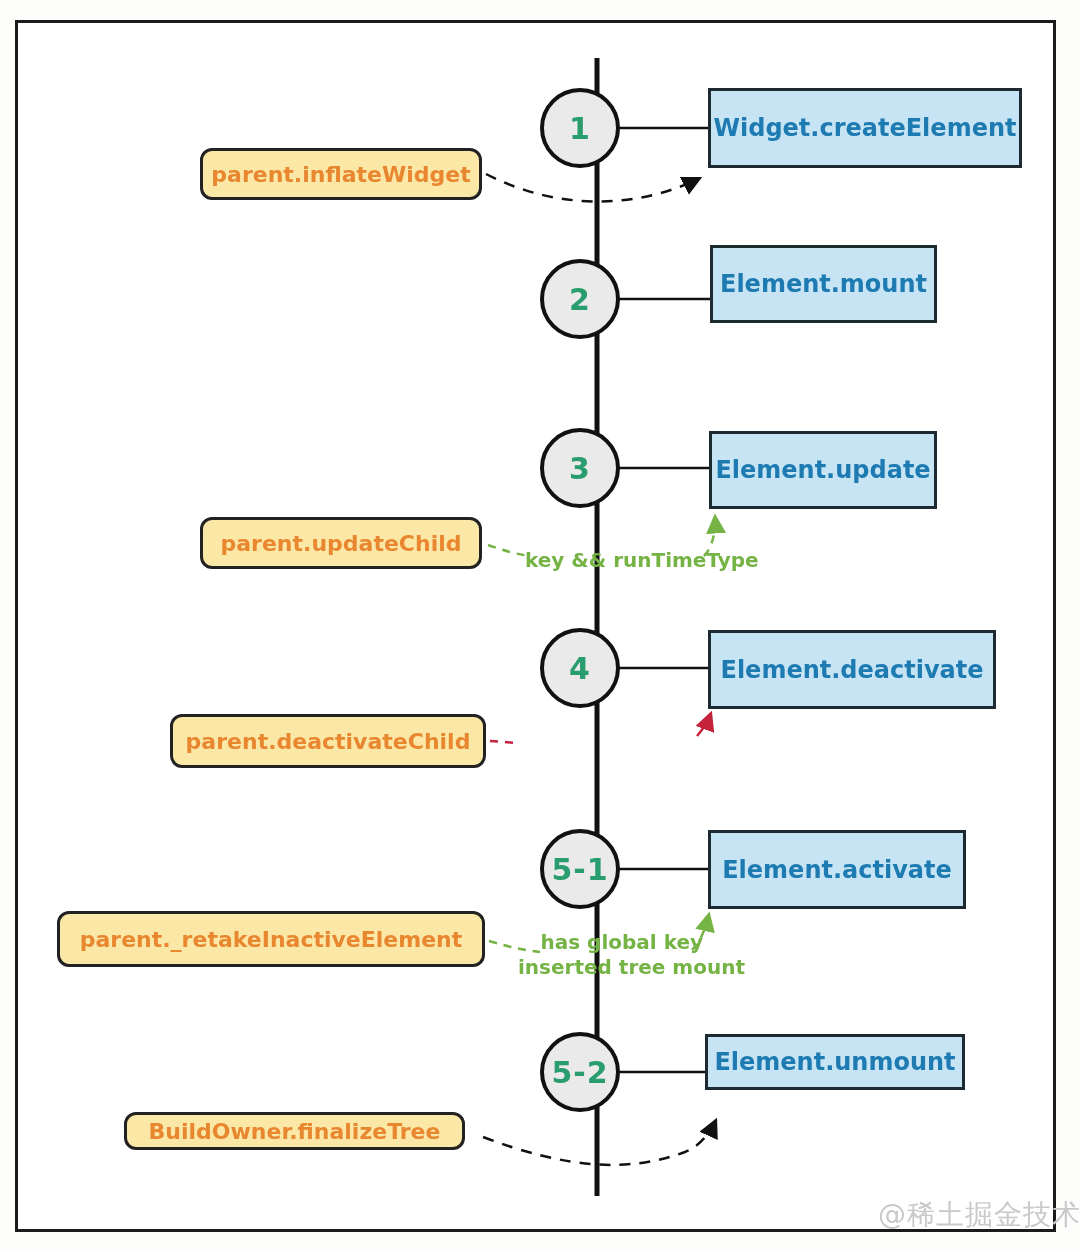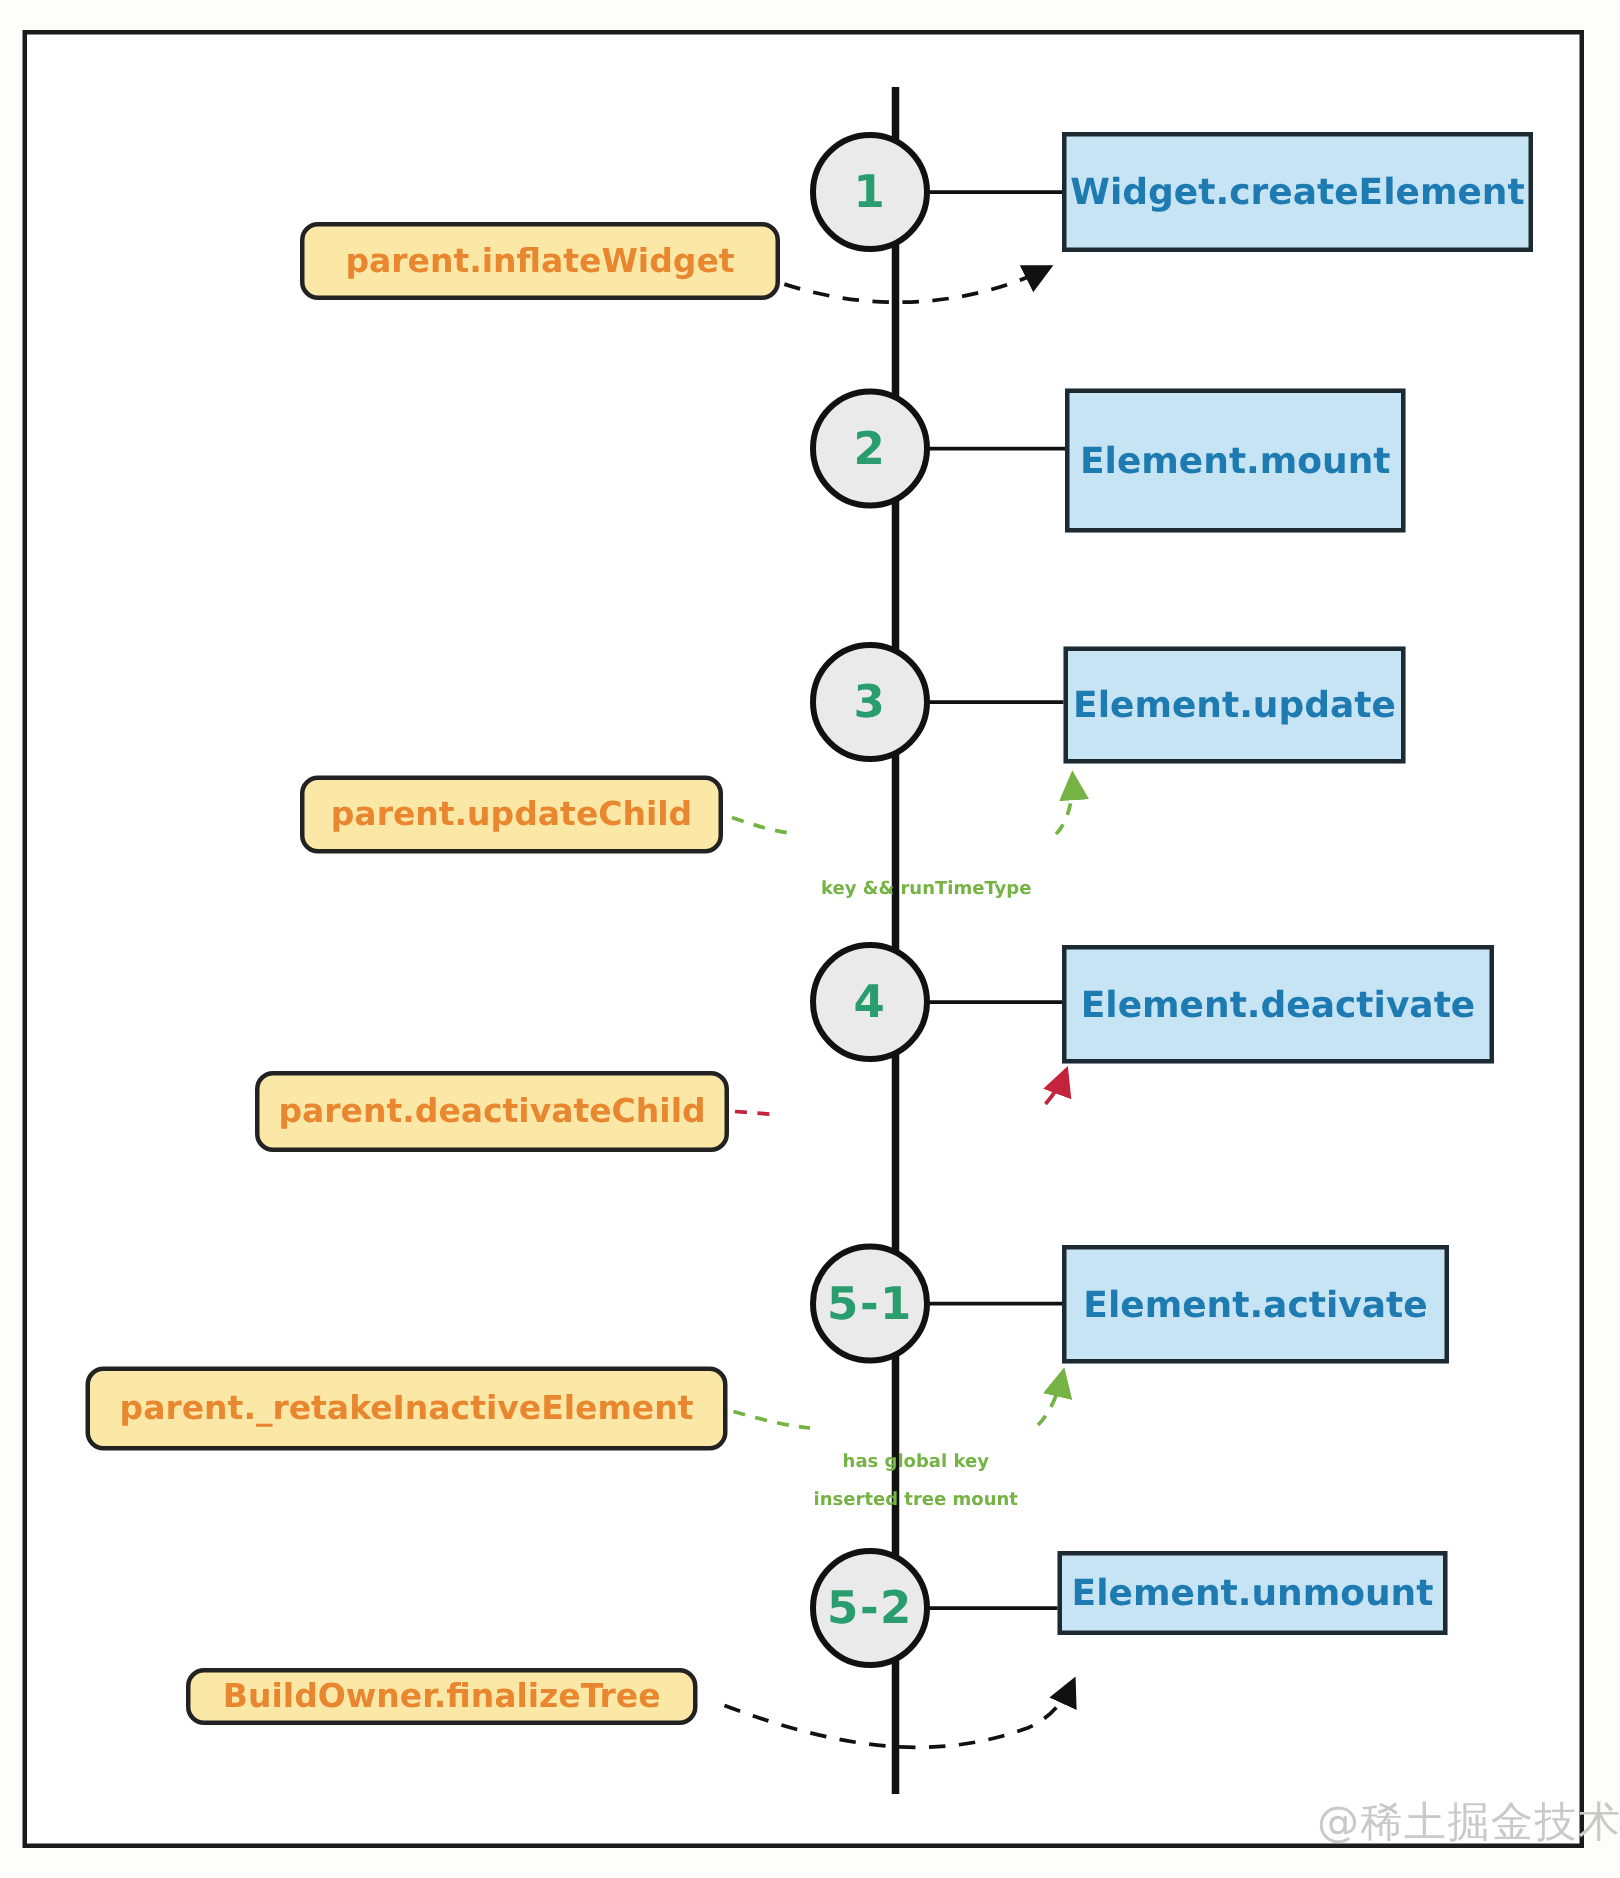--- a/index.html
+++ b/index.html
@@ -37,24 +37,23 @@
     background:#fce8a6;
     border:3px solid #222222;
     border-radius:12px;
     display:flex;align-items:center;justify-content:center;
     color:#e8872f;font-size:22px;font-weight:bold;
     white-space:nowrap;
     box-sizing:border-box;
   }
   .cond{
     position:absolute;
-    font-size:12px;font-weight:bold;
-    text-align:center;line-height:25px;
+    font-size:20px;font-weight:bold;
+    text-align:right;line-height:25px;
     white-space:nowrap;
-    margin-top:32px;
   }
   .cond.green{color:#74b344;}
   .cond.red{color:#c4233b;}
   #watermark{
     position:absolute;left:878px;top:1196px;
     color:#c9c9c9;font-size:28px;letter-spacing:1px;
     white-space:nowrap;
   }
 </style>
 </head>
@@ -107,27 +106,27 @@
   </svg>
 
   <div class="circle-num" style="left:540px;top:88px">1</div>
   <div class="circle-num" style="left:540px;top:259px">2</div>
   <div class="circle-num" style="left:540px;top:428px">3</div>
   <div class="circle-num" style="left:540px;top:628px">4</div>
   <div class="circle-num" style="left:540px;top:829px">5-1</div>
   <div class="circle-num" style="left:540px;top:1032px">5-2</div>
 
   <div class="node-box" style="left:708px;top:88px;width:314px;height:80px">Widget.createElement</div>
-  <div class="node-box" style="left:710px;top:259px;width:227px;height:96px">Element.mount</div>
+  <div class="node-box" style="left:710px;top:245px;width:227px;height:78px">Element.mount</div>
   <div class="node-box" style="left:709px;top:431px;width:228px;height:78px">Element.update</div>
   <div class="node-box" style="left:708px;top:630px;width:288px;height:79px">Element.deactivate</div>
   <div class="node-box" style="left:708px;top:830px;width:258px;height:79px">Element.activate</div>
   <div class="node-box" style="left:705px;top:1034px;width:260px;height:56px">Element.unmount</div>
 
-  <div class="caller-box" style="left:200px;top:148px;width:320px;height:52px">parent.inflateWidget</div>
+  <div class="caller-box" style="left:200px;top:148px;width:282px;height:52px">parent.inflateWidget</div>
   <div class="caller-box" style="left:200px;top:517px;width:282px;height:52px">parent.updateChild</div>
   <div class="caller-box" style="left:170px;top:714px;width:316px;height:54px">parent.deactivateChild</div>
   <div class="caller-box" style="left:57px;top:911px;width:428px;height:56px">parent._retakeInactiveElement</div>
   <div class="caller-box" style="left:124px;top:1112px;width:341px;height:38px">BuildOwner.finalizeTree</div>
 
   <div class="cond green" style="left:525px;top:548px;width:185px">key &amp;&amp; runTimeType</div>
 
 
   <div class="cond green" style="left:518px;top:930px;width:185px">
     <div>has global key</div>

